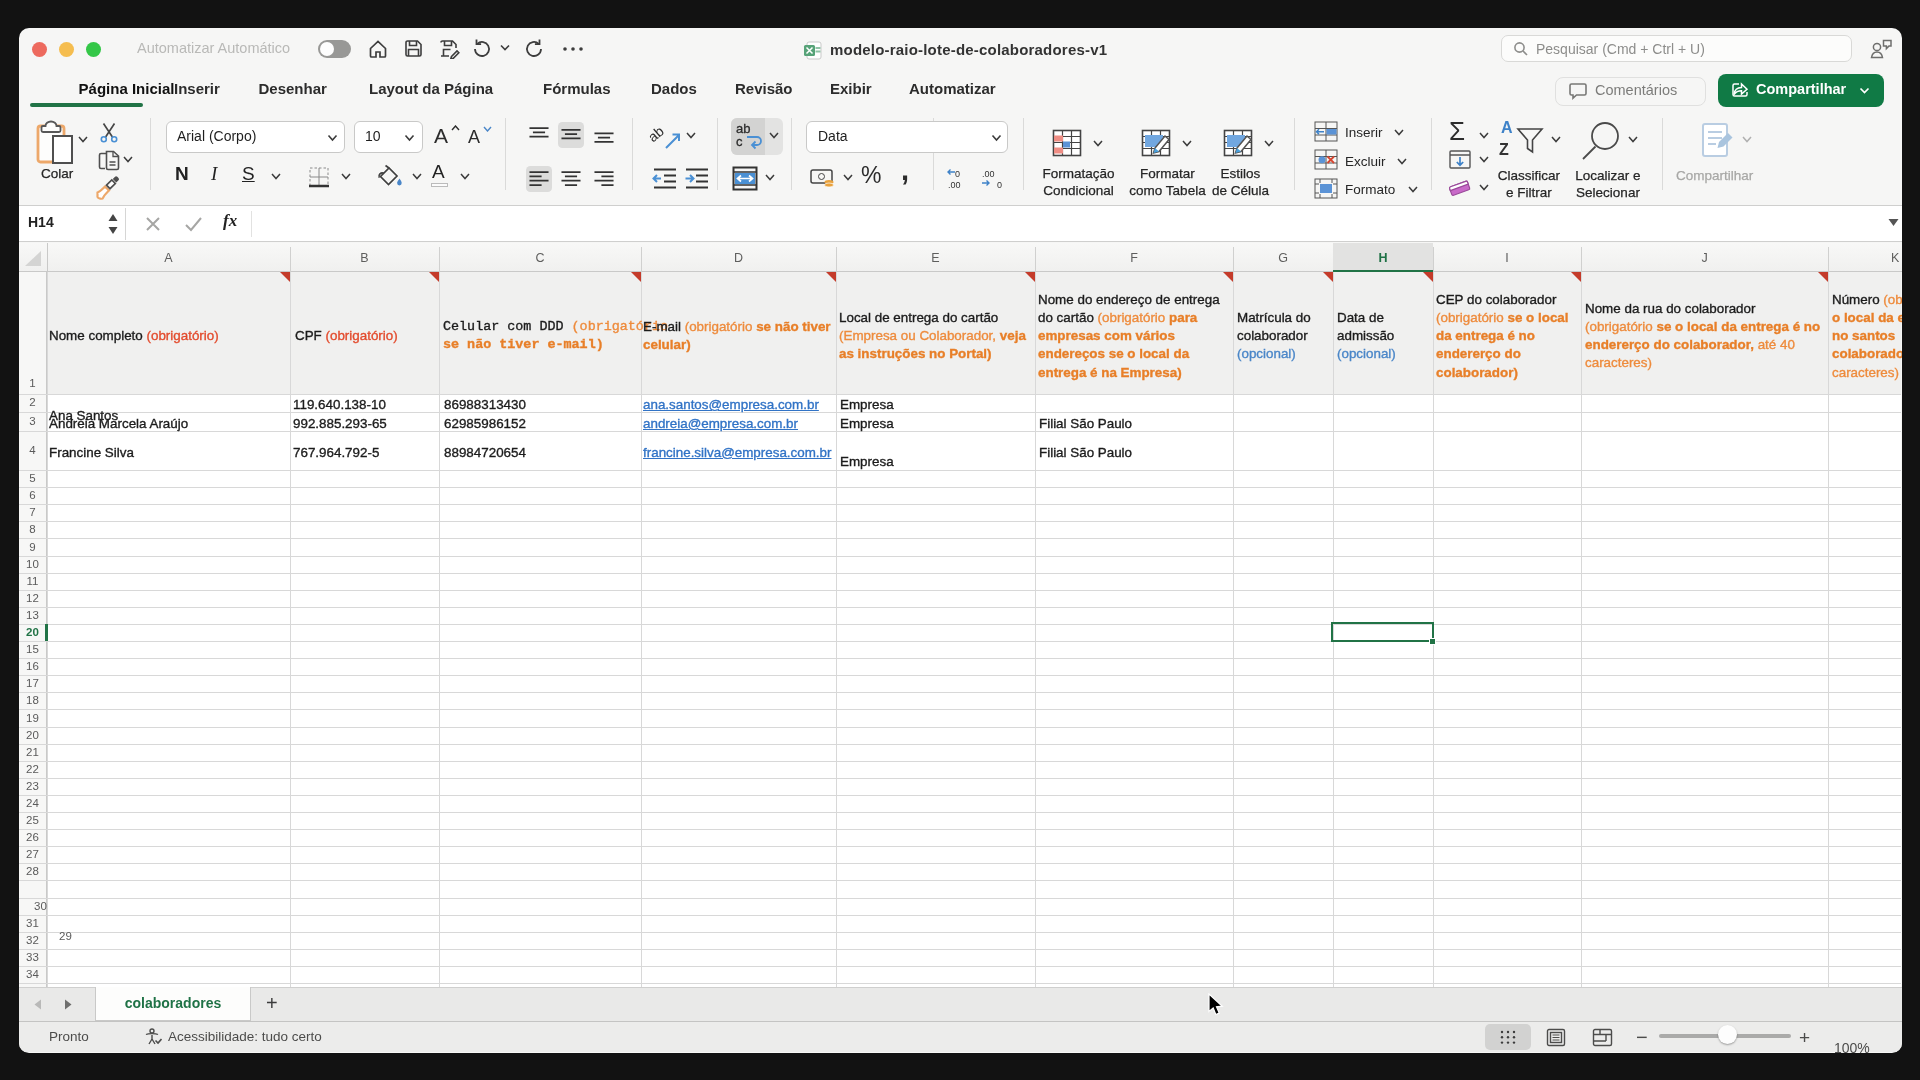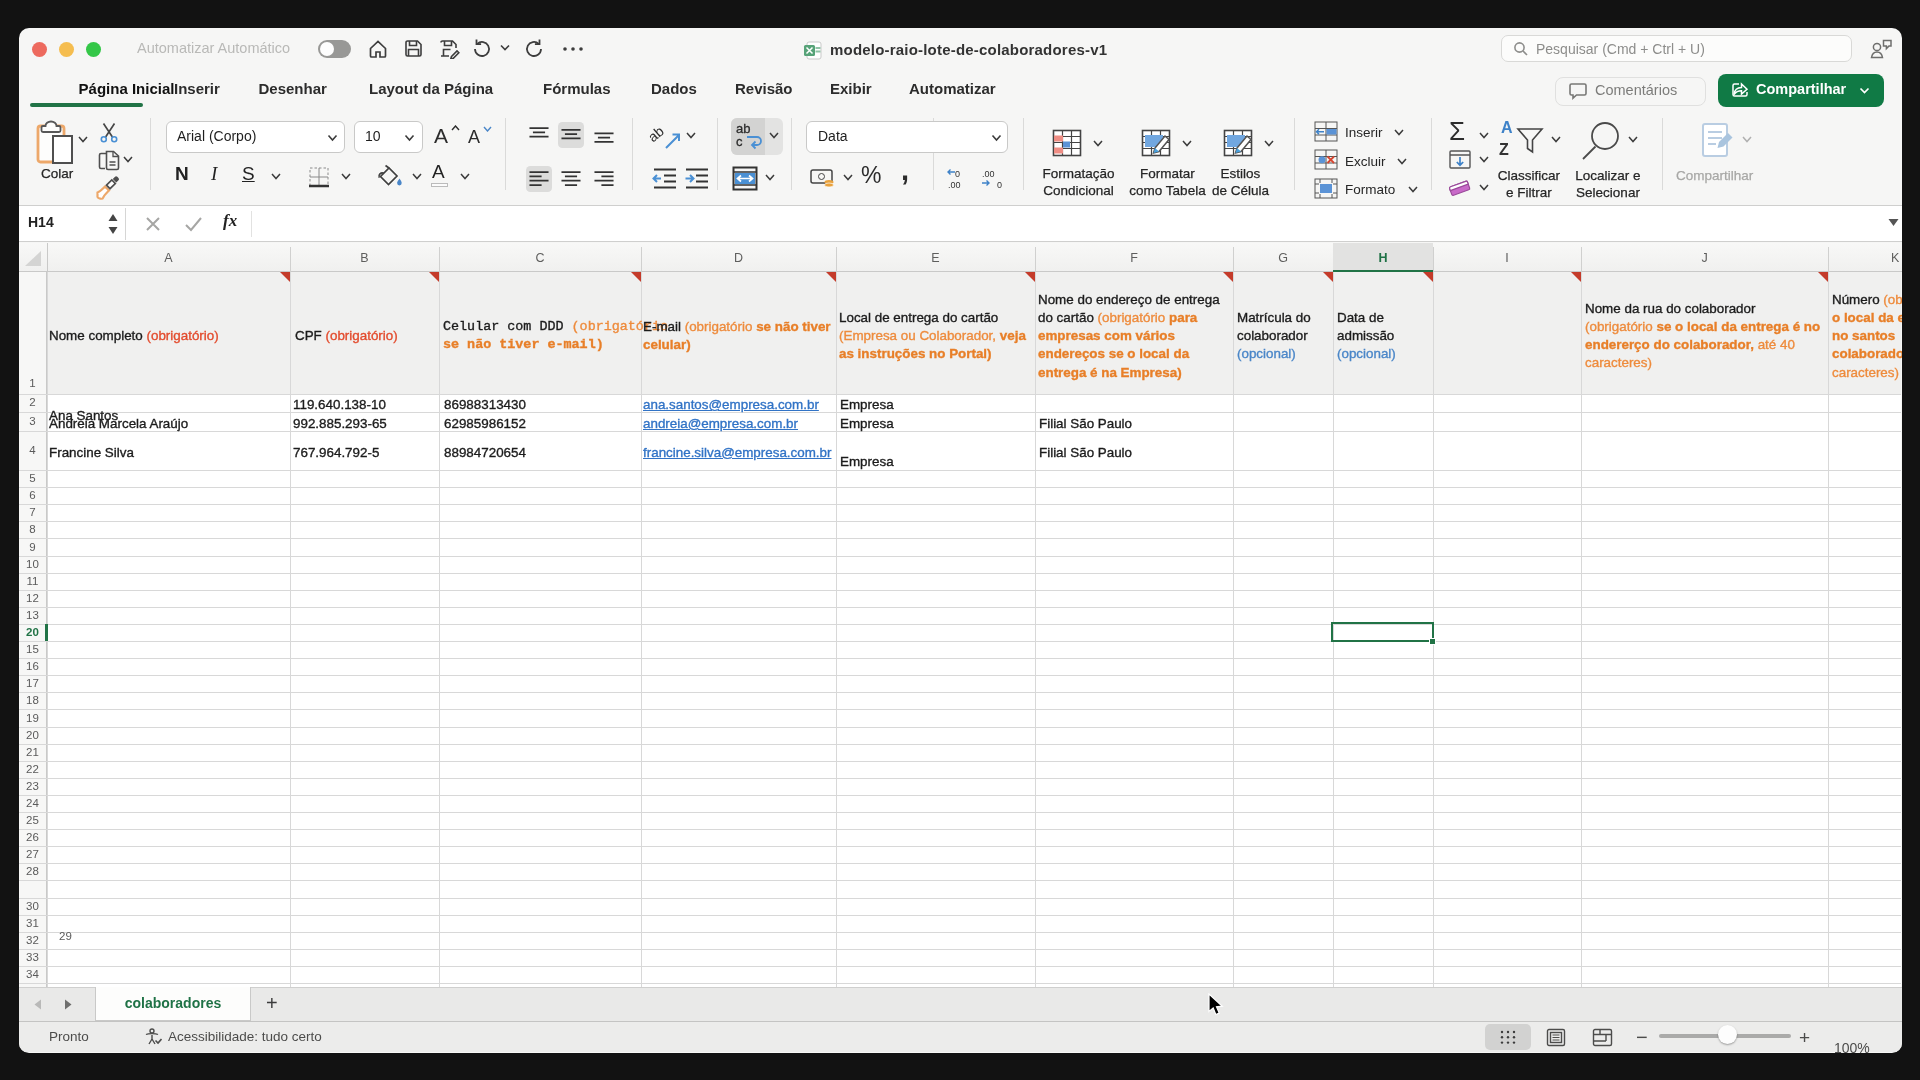--- a/index.html
+++ b/index.html
@@ -511,21 +511,21 @@
 <div class="num" style="left:0px;top:700.6px;color:#5a5a5a;">20</div>
 <div class="num" style="left:0px;top:717.7px;color:#5a5a5a;">21</div>
 <div class="num" style="left:0px;top:734.8px;color:#5a5a5a;">22</div>
 <div class="num" style="left:0px;top:751.9px;color:#5a5a5a;">23</div>
 <div class="num" style="left:0px;top:769.0px;color:#5a5a5a;">24</div>
 <div class="num" style="left:0px;top:786.1px;color:#5a5a5a;">25</div>
 <div class="num" style="left:0px;top:803.2px;color:#5a5a5a;">26</div>
 <div class="num" style="left:0px;top:820.3px;color:#5a5a5a;">27</div>
 <div class="num" style="left:0px;top:837.4px;color:#5a5a5a;">28</div>
 <div class="num" style="left:0px;top:902px;color:#5a5a5a;padding-left:40px;">29</div>
-<div class="num" style="left:0px;top:871.6px;color:#5a5a5a;">30</div>
+<div class="num" style="left:8px;top:871.6px;color:#5a5a5a;">30</div>
 <div class="num" style="left:0px;top:888.7px;color:#5a5a5a;">31</div>
 <div class="num" style="left:0px;top:905.8px;color:#5a5a5a;">32</div>
 <div class="num" style="left:0px;top:922.9px;color:#5a5a5a;">33</div>
 <div class="num" style="left:0px;top:940.0px;color:#5a5a5a;">34</div>
 <div class="abs" style="left:26px;top:595.9px;width:2.5px;height:17.1px;background:#217346;"></div>
 <svg class="ic" style="left:261px;top:244px" width="10" height="10" viewBox="0 0 10 10">
       <path d="M10 0v10L0 0z" fill="#c43b2a"></path>
     </svg>
 <svg class="ic" style="left:410px;top:244px" width="10" height="10" viewBox="0 0 10 10">
       <path d="M10 0v10L0 0z" fill="#c43b2a"></path>
@@ -555,20 +555,21 @@
       <path d="M10 0v10L0 0z" fill="#c43b2a"></path>
     </svg>
 <div class="cellt hl1" style="left:30px;top:299.1px;">Nome completo <span class="ro">(obrigatório)</span></div>
 <div class="cellt hl1" style="left:276px;top:299.1px;">CPF <span class="ro">(obrigatório)</span></div>
 <div class="cellt hl1" style="left:424px;top:290.0px;font-family:Liberation Mono, monospace;">Celular com DDD <span class="o">(obrigatório</span><br><span class="ob">se não tiver e-mail)</span></div>
 <div class="cellt hl1" style="left:624px;top:290.0px;">E-mail <span class="o">(obrigatório</span> <span class="ob">se não tiver</span><br><span class="ob">celular)</span></div>
 <div class="cellt hl1" style="left:820px;top:280.9px;">Local de entrega do cartão<br><span class="o">(Empresa ou Colaborador,</span> <span class="ob">veja</span><br><span class="ob">as instruções no Portal)</span></div>
 <div class="cellt hl1" style="left:1019px;top:262.7px;">Nome do endereço de entrega<br>do cartão <span class="o">(obrigatório</span> <span class="ob">para</span><br><span class="ob">empresas com vários</span><br><span class="ob">endereços se o local da</span><br><span class="ob">entrega é na Empresa)</span></div>
 <div class="cellt hl1" style="left:1218px;top:280.9px;">Matrícula do<br>colaborador<br><span class="bl">(opcional)</span></div>
 <div class="cellt hl1" style="left:1318px;top:280.9px;">Data de<br>admissão<br><span class="bl">(opcional)</span></div>
+<div class="cellt hl1" style="left:1417px;top:262.7px;">CEP do colaborador<br><span class="o">(obrigatório</span> <span class="ob">se o local</span><br><span class="ob">da entrega é no</span><br><span class="ob">endererço do</span><br><span class="ob">colaborador)</span></div>
 <div class="cellt hl1" style="left:1566px;top:271.8px;">Nome da rua do colaborador<br><span class="o">(obrigatório</span> <span class="ob">se o local da entrega é no</span><br><span class="ob">endererço do colaborador,</span> <span class="o">até 40</span><br><span class="o">caracteres)</span></div>
 <div class="cellt hl1" style="left:1813px;top:262.7px;">Número <span class="o">(ob</span><br><span class="ob">o local da e</span><br><span class="ob">no santos</span><br><span class="ob">colaborado</span><br><span class="o">caracteres)</span></div>
 <div class="cellt " style="left:30px;top:380px;">Ana Santos</div>
 <div class="cellt " style="left:274px;top:369.1px;">119.640.138-10</div>
 <div class="cellt " style="left:425px;top:369.1px;">86988313430</div>
 <div class="cellt lnk" style="left:624px;top:369.1px;">ana.santos@empresa.com.br</div>
 <div class="cellt " style="left:821px;top:369.1px;">Empresa</div>
 <div class="cellt " style="left:30px;top:387.8px;">Andreia Marcela Araújo</div>
 <div class="cellt " style="left:274px;top:387.8px;">992.885.293-65</div>
 <div class="cellt " style="left:425px;top:387.8px;">62985986152</div>

